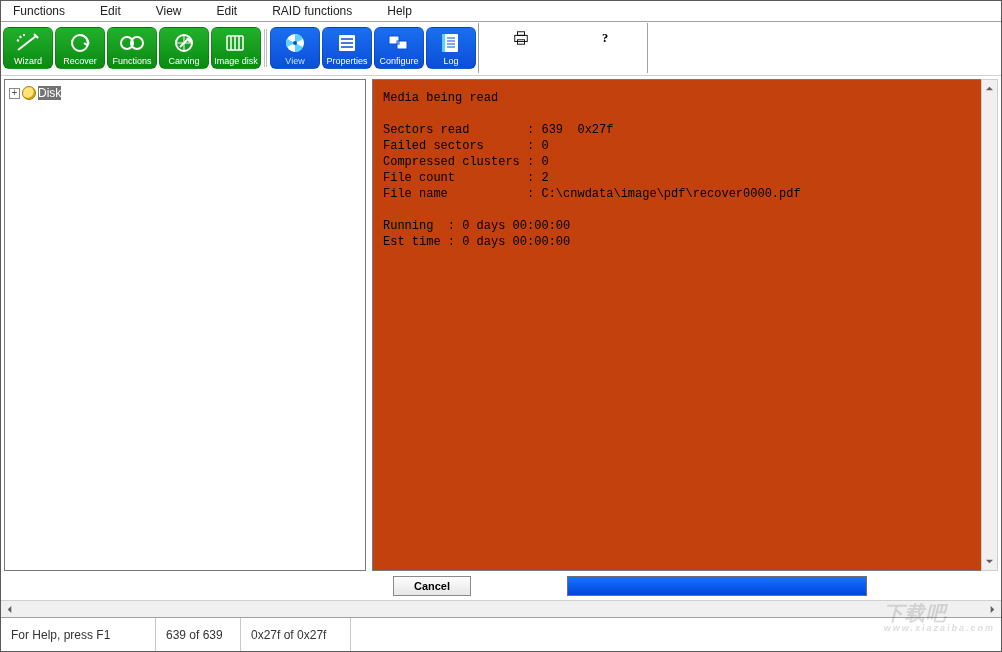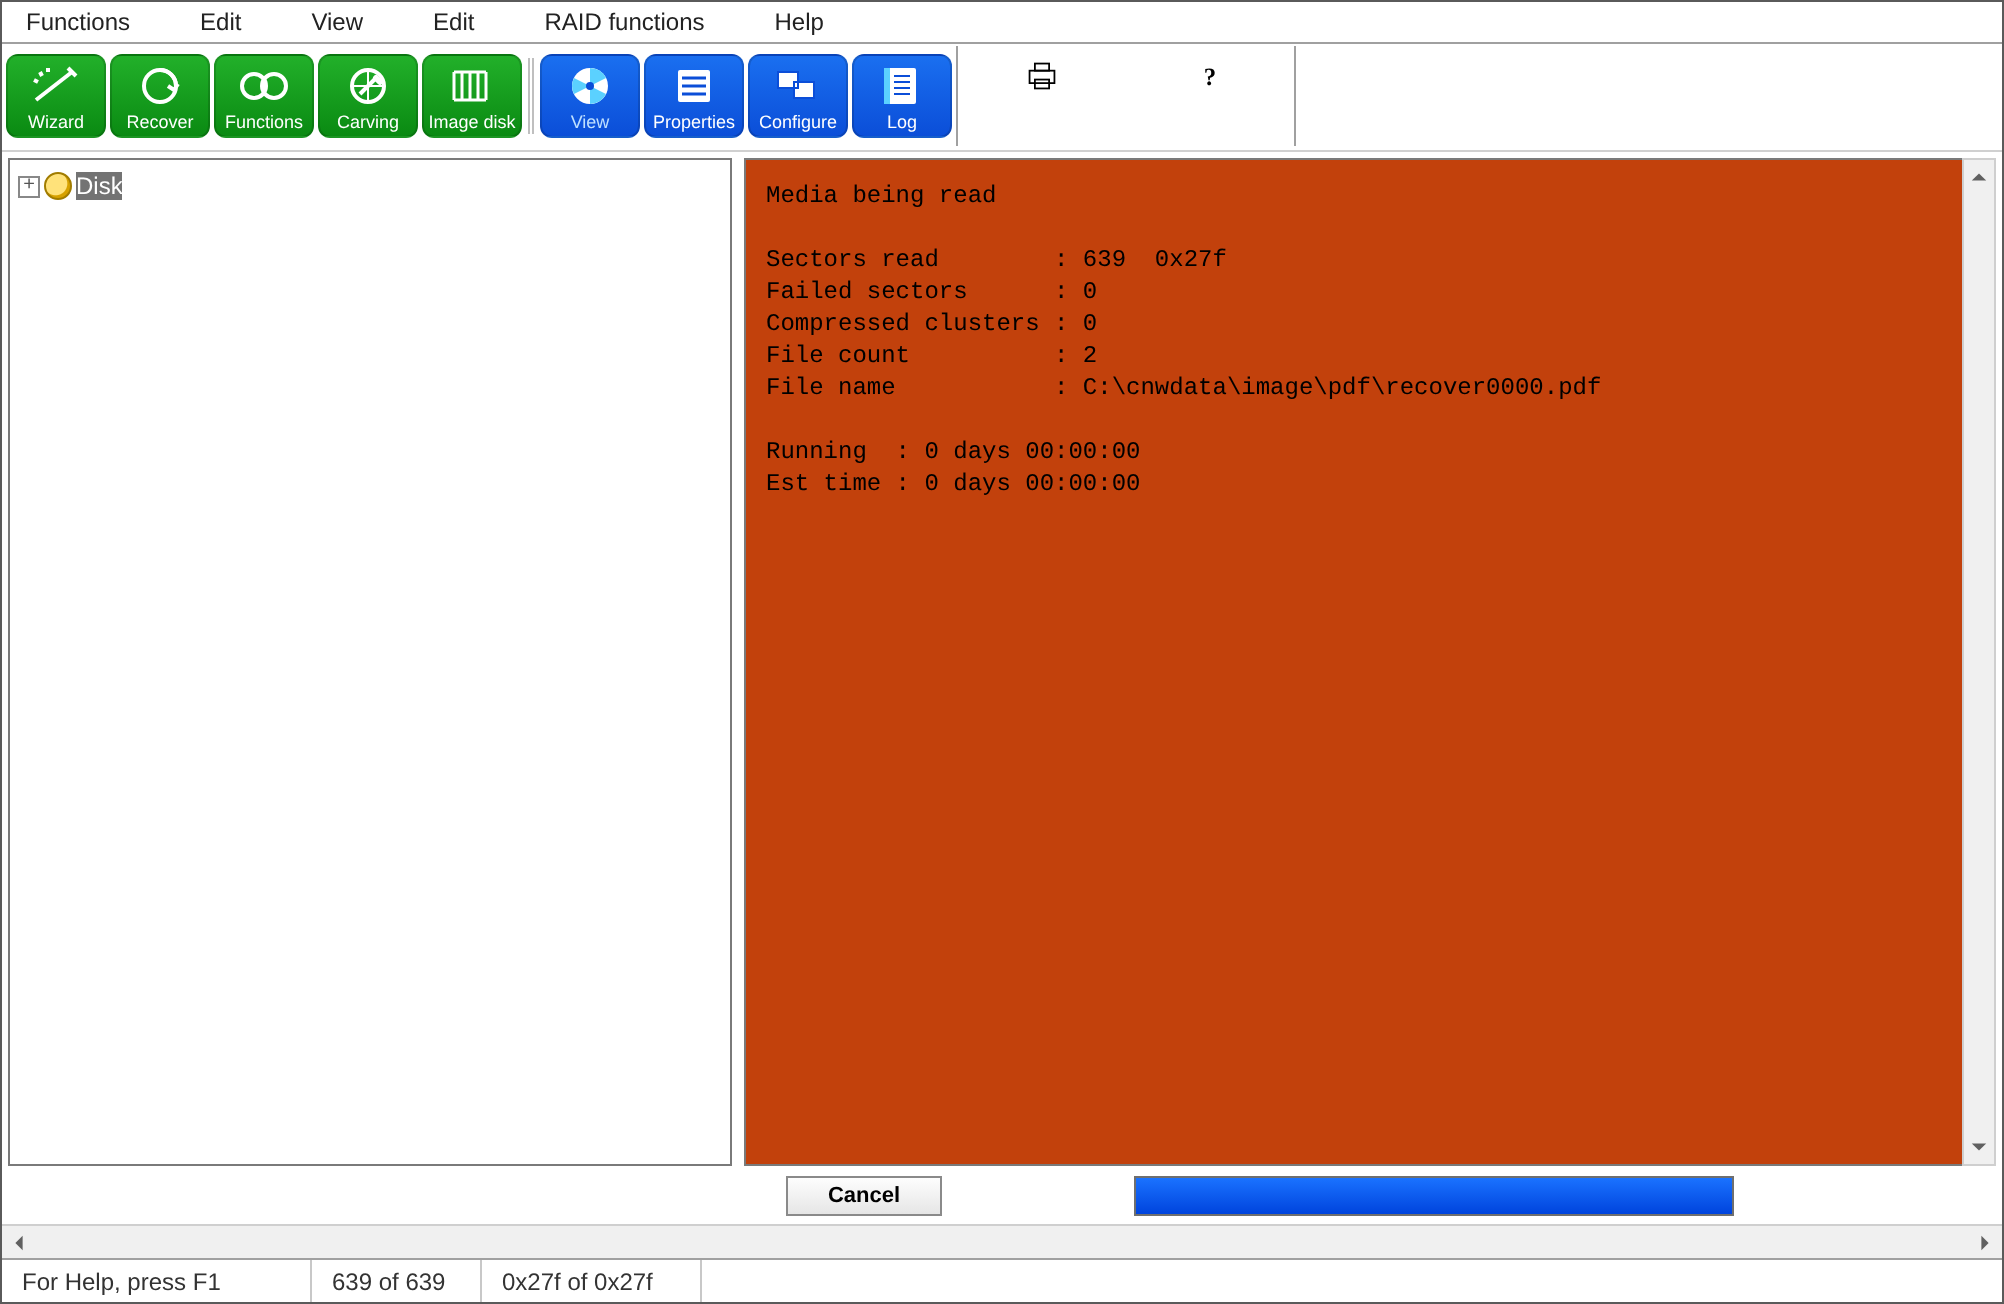--- a/index.html
+++ b/index.html
@@ -62,21 +62,21 @@
   .bottom-area { height:26px; display:flex; align-items:center; padding:2px 6px; gap:10px; position:relative;}
   .cancel-btn { position:absolute; left:392px; top:2px; width:78px; height:20px; background:linear-gradient(#fdfdfd,#e6e6e6); border:1px solid #8a8a8a; display:flex;align-items:center;justify-content:center; font-weight:700; font-size:11px;}
   .progress { position:absolute; left:566px; top:2px; width:300px; height:20px; border:1px solid #6f6f6f; background:#fff;}
   .progress .bar { height:100%; background:linear-gradient(#1a72ff,#0044dd);}
 
   .hscroll { height:17px; background:#f0f0f0; border-top:1px solid #cfcfcf; display:flex;}
   .hscroll .arr{width:17px;display:flex;align-items:center;justify-content:center;}
   .hscroll .track{flex:1;}
   .hscroll svg{width:9px;height:9px;fill:#606060;}
 
-  .status { height:22px; border-top:1px solid #a0a0a0; display:flex; align-items:center; font-size:12px; color:#333;}
+  .status { height:34px; border-top:1px solid #a0a0a0; display:flex; align-items:center; font-size:12px; color:#333;}
   .status .cell { padding:0 10px; border-right:1px solid #c8c8c8; height:100%; display:flex; align-items:center;}
   .status .cell.first{width:155px;}
   .status .cell.two{width:85px;}
   .status .cell.three{width:110px;}
 
   .watermark { position:absolute; right:6px; bottom:20px; opacity:0.22; font-size:20px; font-weight:700; font-style:italic; color:#666; pointer-events:none; letter-spacing:1px; transform:translateY(2px);}
   .watermark .sub{font-size:9px; display:block; text-align:center; letter-spacing:2px; margin-top:-4px;}
 </style>
 </head>
 <body>
@@ -276,13 +276,17 @@
         </svg>
       </div>
   </div>
 
   <div class="status">
     <div class="cell first">For Help, press F1</div>
     <div class="cell two">639 of 639</div>
     <div class="cell three">0x27f of 0x27f</div>
   </div>
 
+  <div class="watermark">
+    <span>下载吧</span>
+    <span class="sub">www.xiazaiba.com</span>
+  </div>
 </div>
 
 </body></html>

